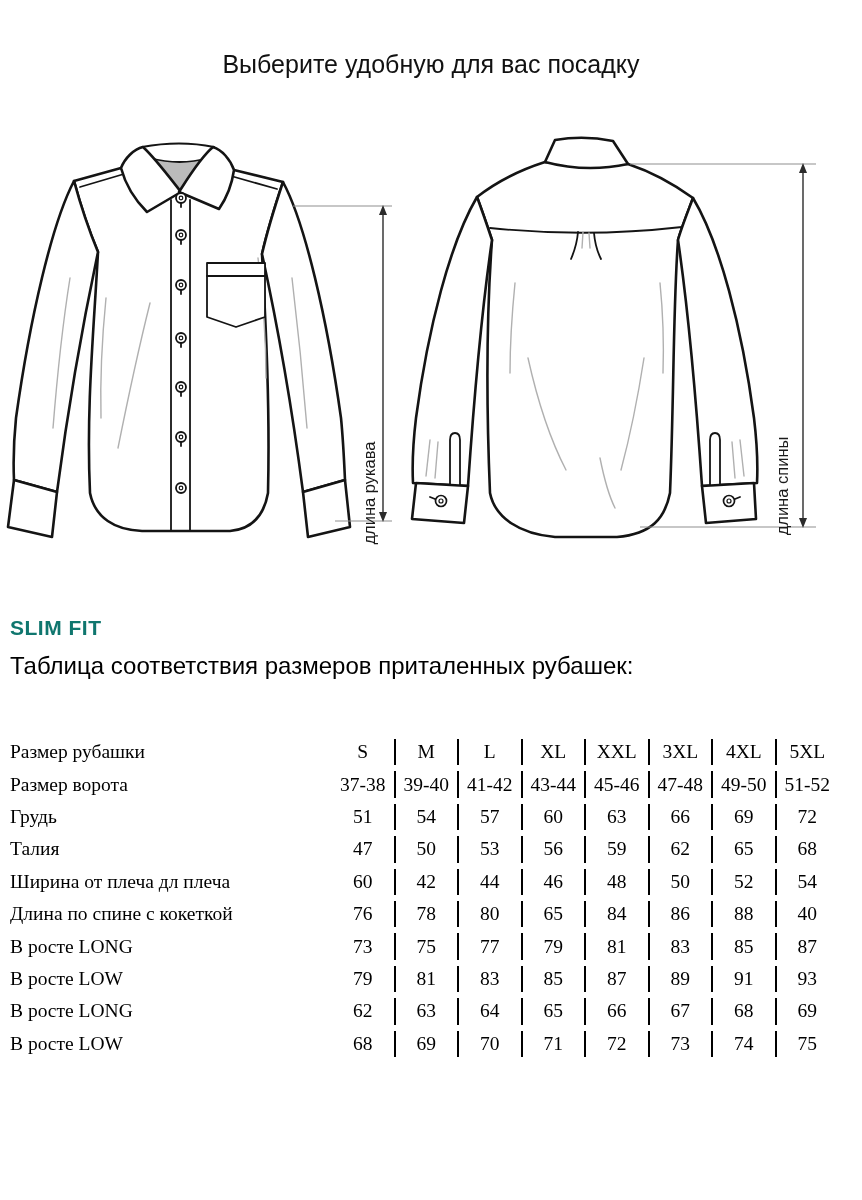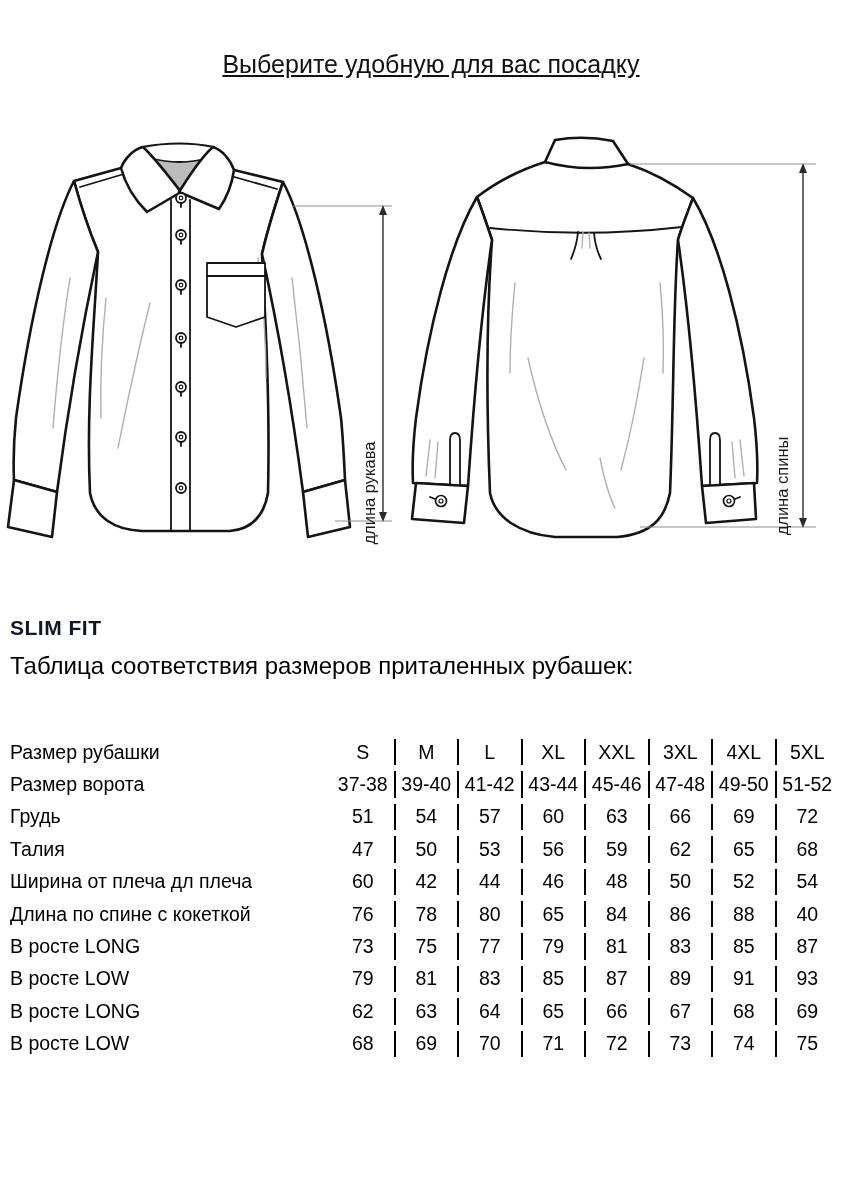--- a/index.html
+++ b/index.html
@@ -1,31 +1,31 @@
 <!DOCTYPE html>
 <html><head>
 <meta charset="utf-8">
 <style>
   html,body{margin:0;padding:0;background:#ffffff;}
   .page{position:relative;width:862px;height:1200px;background:#fff;overflow:hidden;
         font-family:"Liberation Sans","DejaVu Sans",sans-serif;color:#000;}
   .title{position:absolute;top:50px;left:0;width:862px;margin:0;text-align:center;
-         font-size:25px;font-weight:normal;color:#111;text-decoration:underline;}
+         font-size:25px;font-weight:normal;color:#111;}
   .figure{position:absolute;top:128px;left:0;width:862px;height:445px;}
   .figure svg{position:absolute;top:0;left:0;}
   .mlabel{position:absolute;width:150px;height:20px;line-height:20px;text-align:center;
           font-size:16.5px;color:#1a1a1a;transform:rotate(-90deg);white-space:nowrap;}
   .mlabel.front{left:294px;top:355px;}
   .mlabel.back{left:707px;top:348px;}
   .fit-heading{position:absolute;top:616px;left:10px;margin:0;font-size:21px;font-weight:bold;
-               letter-spacing:0.5px;color:#0f172a;}
+               letter-spacing:0.5px;color:#0f766e;}
   .table-caption{position:absolute;top:652px;left:10px;margin:0;font-size:24px;color:#000;}
   table.size-table{position:absolute;top:733px;left:10px;width:814px;
                    border-collapse:separate;border-spacing:0 6px;
-                   font-size:19.5px;color:#000;table-layout:fixed;}
+                   font-size:19.5px;color:#000;table-layout:fixed;font-family:Liberation Serif, serif;}
   table.size-table td{height:26.4px;padding:0;vertical-align:middle;white-space:nowrap;}
   td.row-label{width:322px;text-align:left;}
   td.val{width:61.5px;text-align:center;}
   td.val.sep{border-left:2px solid #000;}
   
   .outline{fill:#ffffff;stroke:#141414;stroke-width:2.6;stroke-linejoin:round;}
   .thin{fill:none;stroke:#141414;stroke-width:1.8;stroke-linecap:round;}
   .thinf{fill:#ffffff;stroke:#141414;stroke-width:1.8;stroke-linejoin:round;}
   .crease{fill:none;stroke:#b0b0b0;stroke-width:1.4;stroke-linecap:round;}
   .guide{stroke:#8f8f8f;stroke-width:1.2;}

